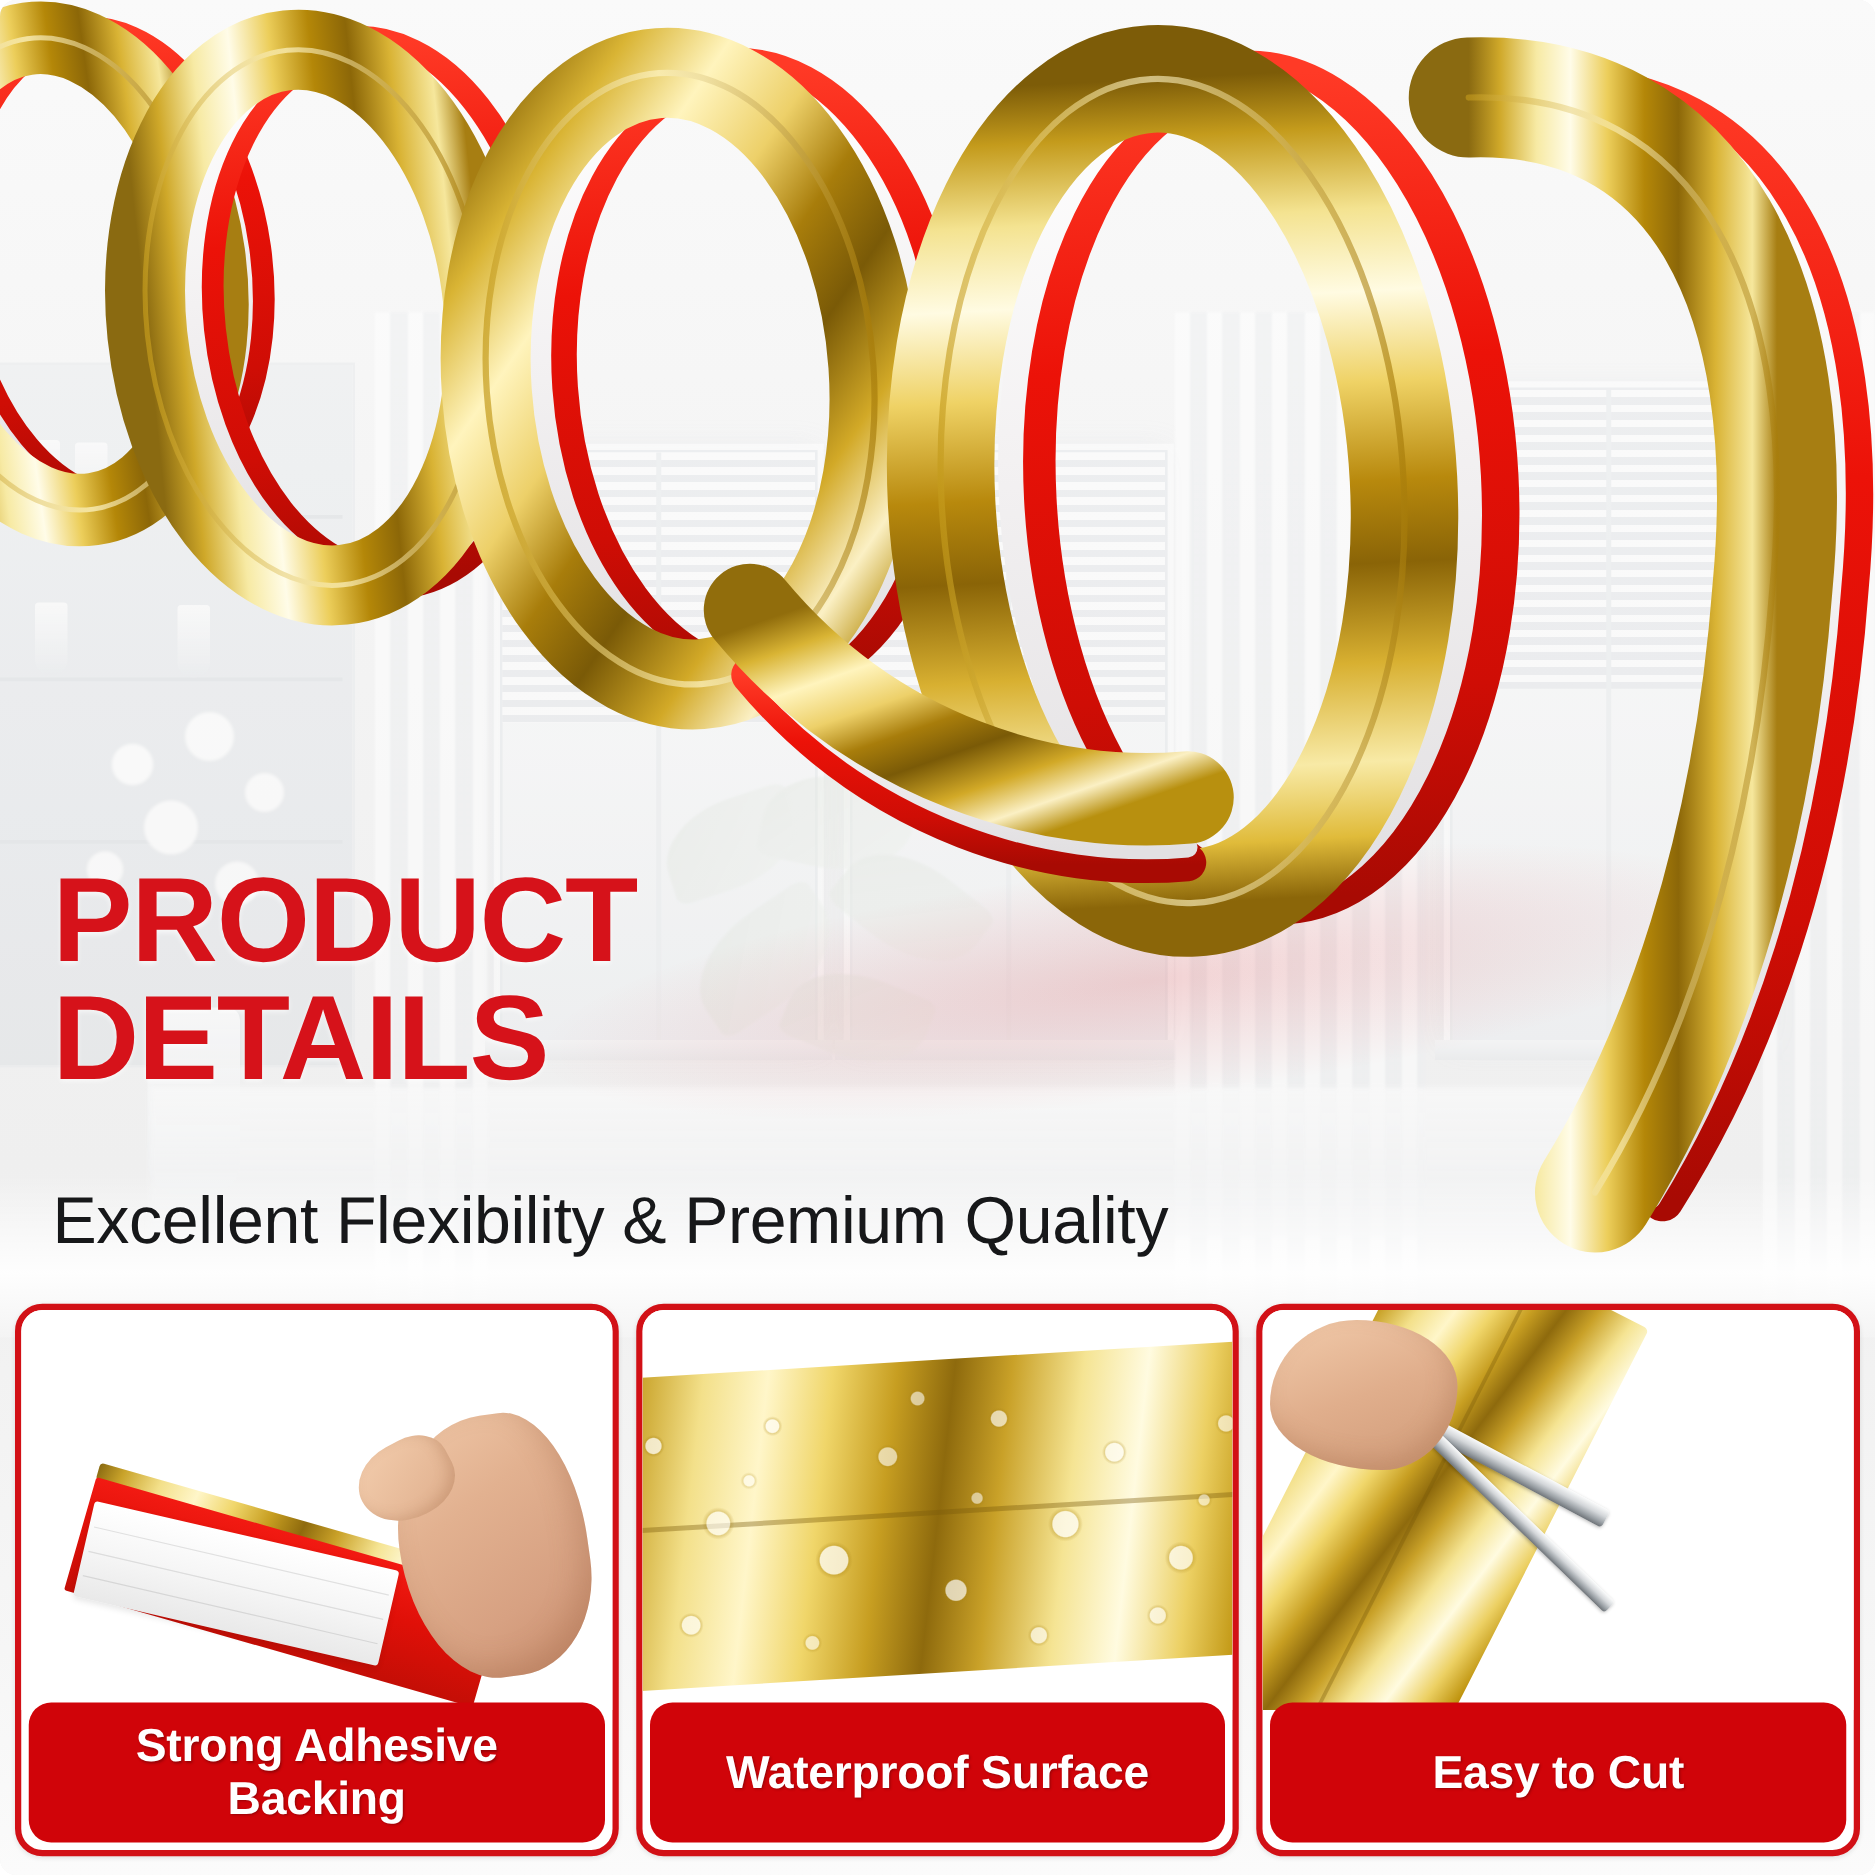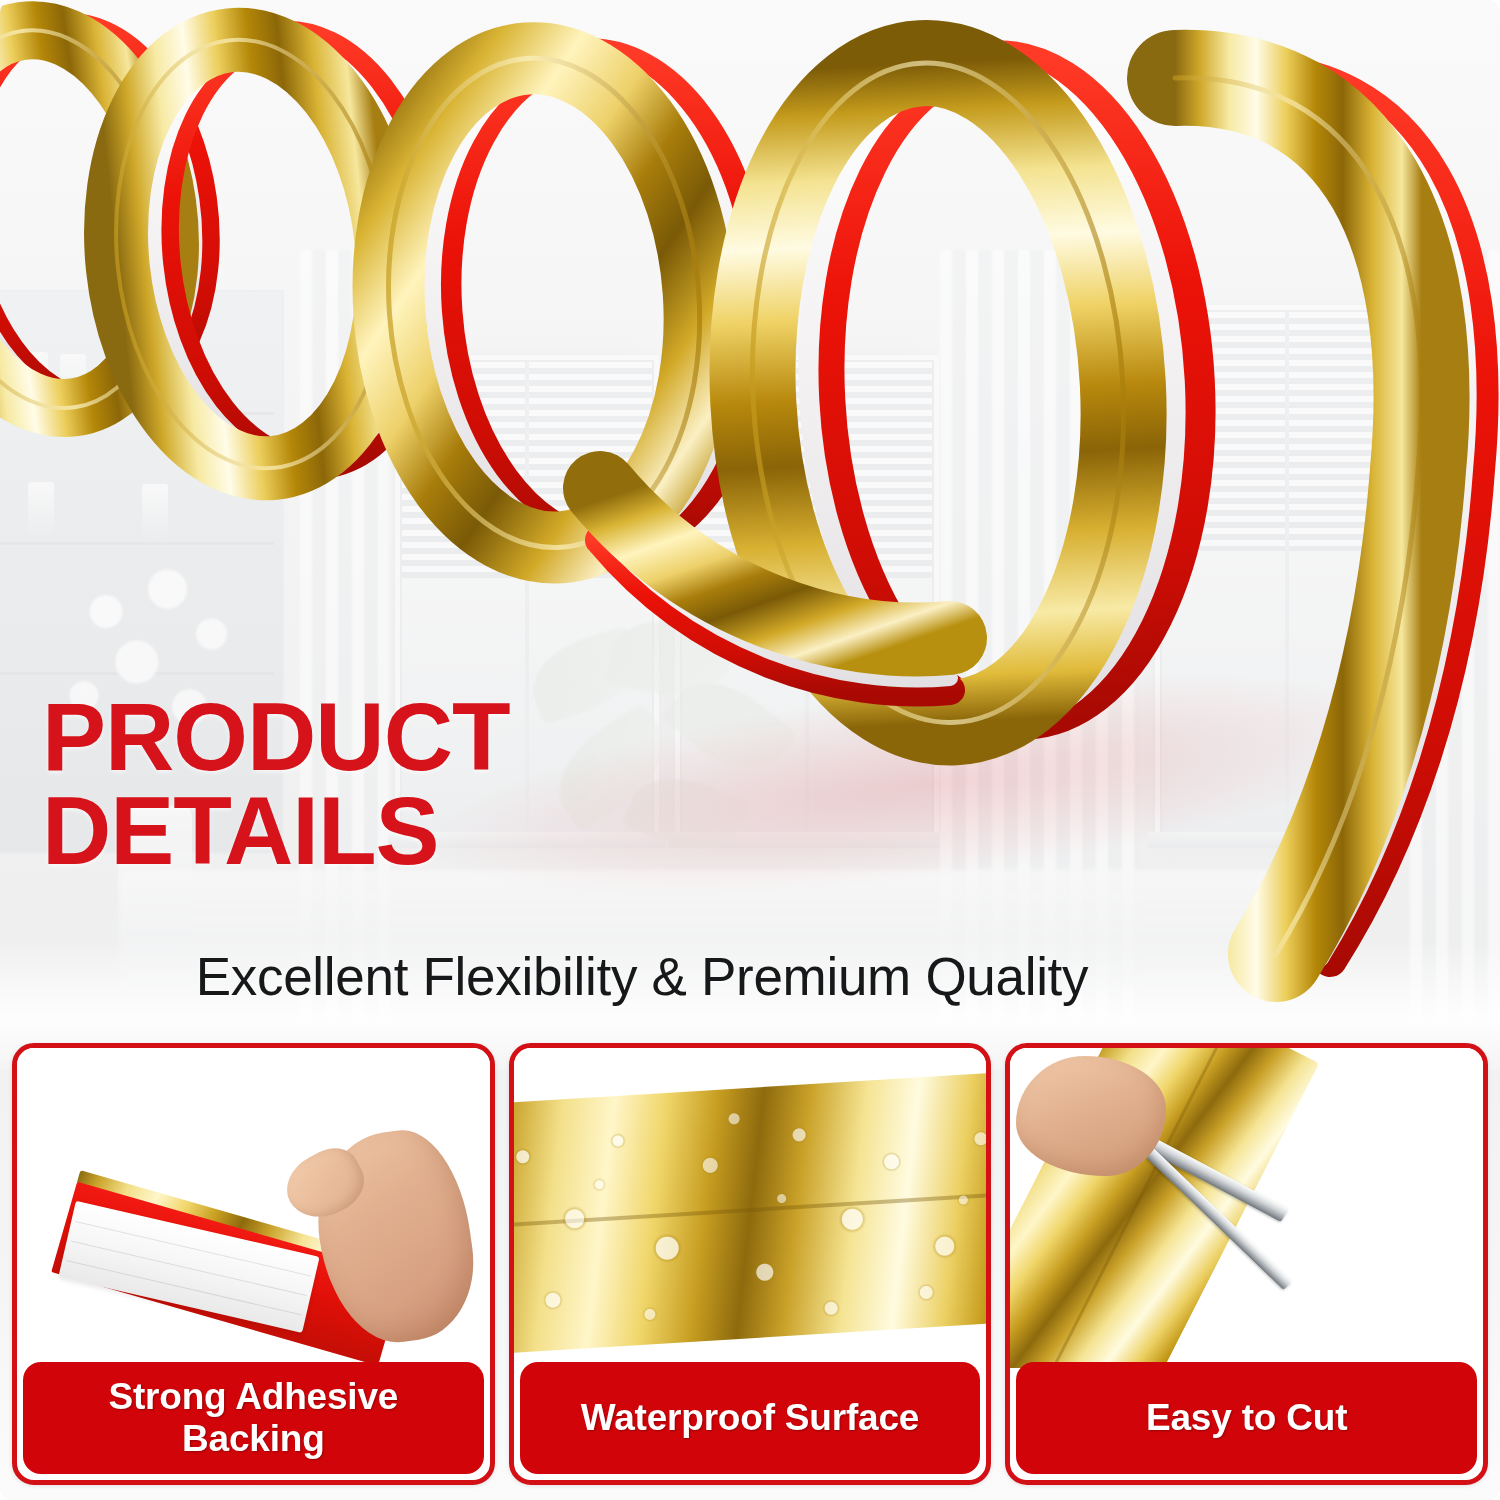--- a/index.html
+++ b/index.html
@@ -173,21 +173,20 @@
     left: 42px;
     top: 948px;
     width: 1200px;
     color: #17181a;
     font-family: "Liberation Sans", sans-serif;
     font-weight: normal;
     font-size: 53px;
     line-height: 1.1;
     letter-spacing: -0.3px;
     text-shadow: 0 1px 3px rgba(255,255,255,.8);
-    text-align: center;
   }
 
   
   .panels {
     position: absolute;
     left: 12px;
     top: 1043px;
     width: 1476px;
     height: 442px;
     display: flex;

